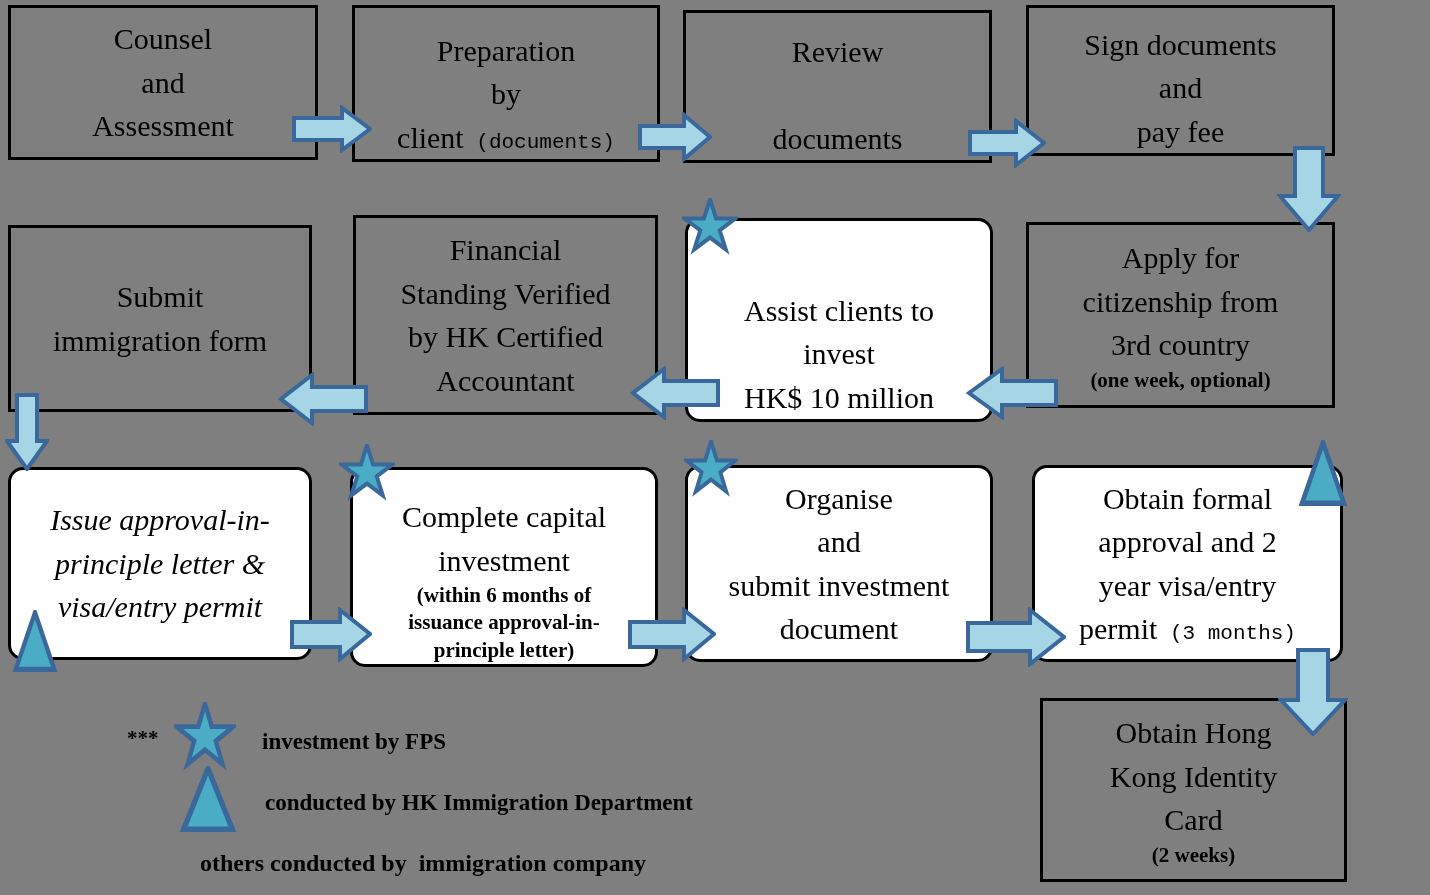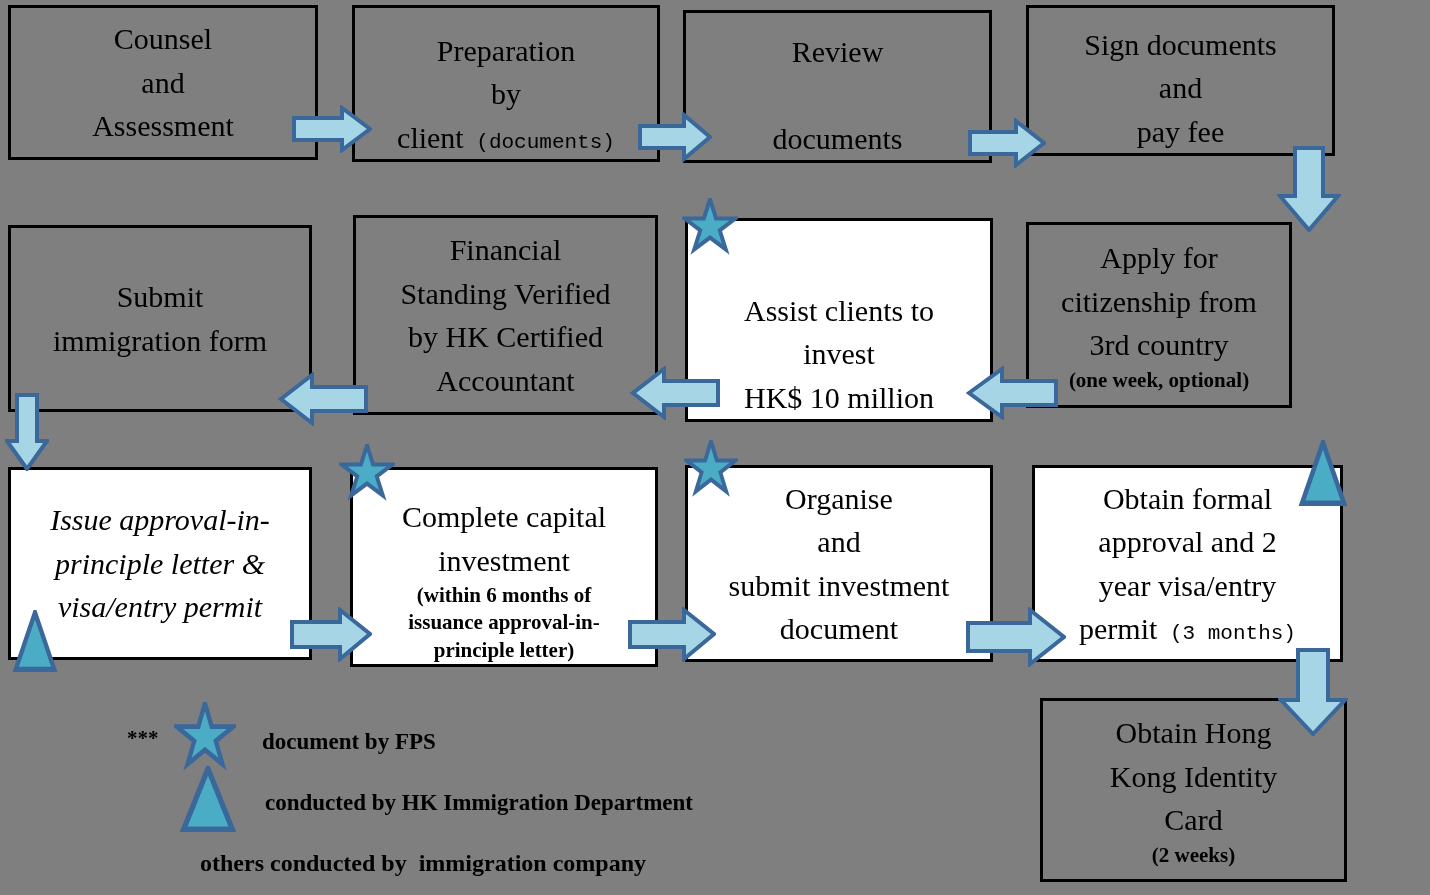--- a/index.html
+++ b/index.html
@@ -13,21 +13,21 @@
   }
   .box{
     position:absolute;
     box-sizing:border-box;
     border:3px solid var(--box-border,#000);
     display:flex;flex-direction:column;align-items:center;
     text-align:center;
     font-size:30px;line-height:1.45;
   }
   .box.gray{background:var(--box-gray,#7f7f7f);}
-  .box.white{background:var(--box-white,#fff);}
+  .box.white{background:var(--box-white,#fff);border-radius:15px;}
   .vc{justify-content:center;}
   .vt{justify-content:flex-end;}
   .t{white-space:pre-line;}
   .sx{font-size:21px;font-family:Liberation Mono, monospace;}
   .note{display:block;white-space:pre-line;font-size:21px;line-height:1.3;font-weight:bold;}
   .shape{position:absolute;display:block;}
   .arrow polygon{fill:var(--arrow-fill,#a6d5e6);stroke:var(--arrow-stroke,#3a689a);stroke-width:4;stroke-linejoin:miter;}
   .marker polygon{fill:var(--marker-fill,#4bacc6);stroke:var(--marker-stroke,#3a689a);}
   .star polygon{stroke-width:7;}
   .tri polygon{stroke-width:9;}
@@ -75,21 +75,21 @@
 by HK Certified
 Accountant</span>
   </div>
 
   <div class="box white vt" style="left:685px;top:218px;width:308px;height:204px;padding-top:8px;">
     <span class="t">Assist clients to
 invest
 HK$ 10 million</span>
   </div>
 
-  <div class="box gray vc" style="left:1026px;top:222px;width:266px;height:186px;">
+  <div class="box gray vc" style="left:1026px;top:222px;width:309px;height:186px;">
     <span class="t">Apply for
 citizenship from
 3rd country</span>
     <span class="note">(one week, optional)</span>
   </div>
 
   <div class="box white vc" style="left:8px;top:467px;width:304px;height:193px;font-style:italic;">
     <span class="t">Issue approval-in-
 principle letter &amp;
 visa/entry permit</span>
@@ -180,21 +180,21 @@
     <polygon points="50,4 92,96 8,96"></polygon>
   </svg>
   <svg class="shape marker tri" style="left:1298px;top:440px;" width="50" height="66" viewBox="0 0 100 100" preserveAspectRatio="none">
     <polygon points="50,4 92,96 8,96"></polygon>
   </svg>
 
   <span class="legend-label" style="left:127px;top:726px;font-size:21px;">***</span>
   <svg class="shape marker star" style="left:174px;top:702px;" width="62" height="70" viewBox="0 0 100 100" preserveAspectRatio="none">
     <polygon points="50,2 60.8,35.2 95.7,35.2 67.4,55.7 78.2,88.8 50,68.3 21.8,88.8 32.6,55.7 4.3,35.2 39.2,35.2"></polygon>
   </svg>
-  <span class="legend-label" style="left:262px;top:729px;">document by FPS</span>
+  <span class="legend-label" style="left:262px;top:729px;">investment by FPS</span>
 
   <svg class="shape marker tri" style="left:179px;top:766px;" width="58" height="66" viewBox="0 0 100 100" preserveAspectRatio="none">
     <polygon points="50,4 92,96 8,96"></polygon>
   </svg>
   <span class="legend-label" style="left:265px;top:790px;">conducted by HK Immigration Department</span>
 
   <span class="legend-label" style="left:200px;top:850px;font-size:24px;">others conducted by  immigration company</span>
 
 </div>
 

